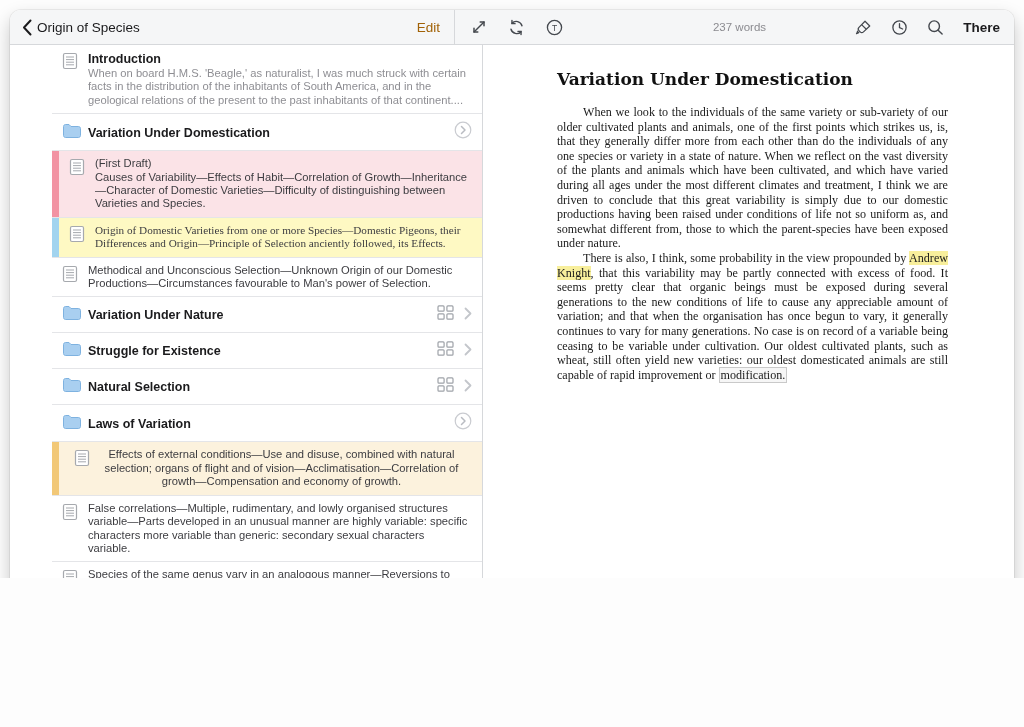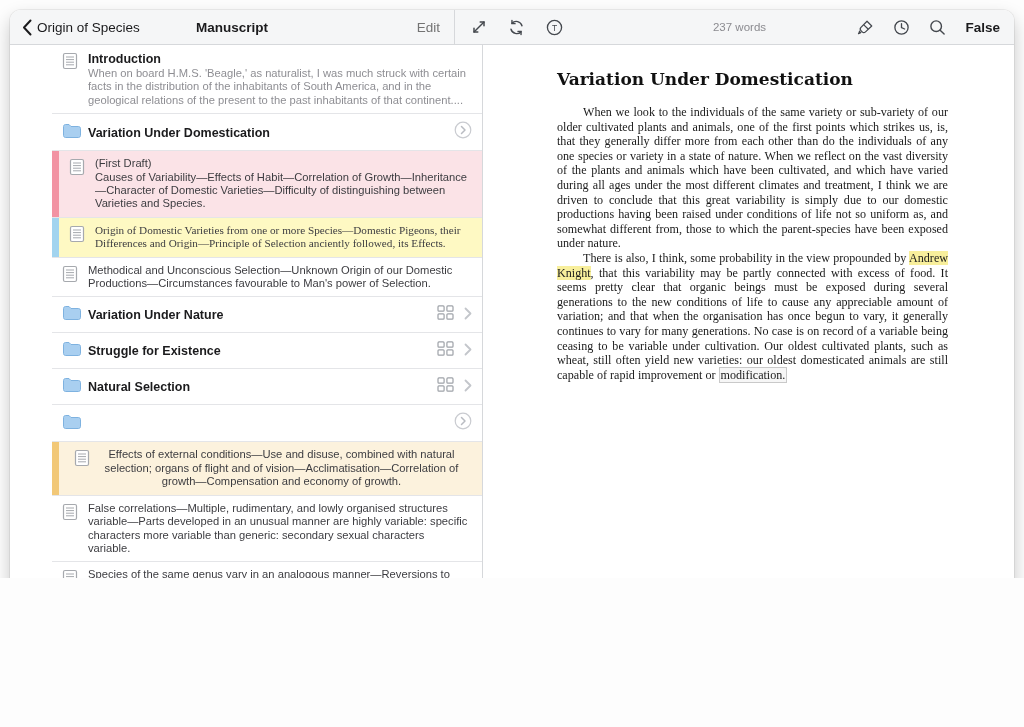--- a/index.html
+++ b/index.html
@@ -9,21 +9,21 @@
     position:absolute; left:10px; top:10px; width:1004px; height:702px;
     background:#ffffff; border-radius:11px; overflow:hidden;
     box-shadow:0 0 0 1px rgba(0,0,0,0.06), 0 8px 18px rgba(0,0,0,0.22);
   }
   
   .navbar { display:flex; height:35px; background:#f5f6f7; border-bottom:1px solid #d6d8db; }
   .nav-left { position:relative; width:445px; flex:0 0 445px; display:flex; align-items:center; border-right:1px solid #d6d8db; }
   .back-btn { display:flex; align-items:center; gap:5px; margin-left:12px; cursor:default; }
   .back-label { font-size:13.5px; color:#1b1b1d; }
   .nav-title { position:absolute; left:0; right:0; text-align:center; font-size:13.5px; font-weight:bold; color:#1b1b1d; pointer-events:none; }
-  .edit-btn { margin-left:auto; margin-right:14px; font-size:13.5px; color:#737373; z-index:2; }
+  .edit-btn { margin-left:auto; margin-right:14px; font-size:13.5px; color:#a16207; z-index:2; }
   .nav-right { flex:1; display:flex; align-items:center; }
   .nav-icongroup { display:flex; align-items:center; gap:21px; }
   .nav-icongroup.left { margin-left:16px; }
   .nav-icongroup.right { margin-left:auto; gap:19px; margin-right:14px; }
   .word-count { position:absolute; left:455px; right:0; text-align:center; font-size:11.5px; color:#8b8b90; pointer-events:none; }
   .done-btn { font-size:13.5px; font-weight:bold; color:#1b1b1d; }
   .nav-icon { display:inline-flex; align-items:center; }
 
   
   .content { display:flex; height:625px;padding-left:28px; }
@@ -85,21 +85,20 @@
   <div class="navbar">
     <div class="nav-left">
       <div class="back-btn">
         <span class="nav-icon">
           <svg width="10" height="17" viewBox="0 0 10 17">
                 <path d="M8.5 1.5 L2 8.5 L8.5 15.5" fill="none" stroke="#1b1b1d" stroke-width="2" stroke-linecap="round" stroke-linejoin="round"></path>
               </svg>
         </span>
         <span class="back-label">Origin of Species</span>
       </div>
-      <div class="nav-title">Manuscript</div>
       <div class="edit-btn">Edit</div>
     </div>
     <div class="nav-right">
       <div class="nav-icongroup left">
         <span class="nav-icon">
           <svg width="16" height="16" viewBox="0 0 16 16" fill="none" stroke="#44484e" stroke-width="1.5" stroke-linecap="round" stroke-linejoin="round">
                 <path d="M3 13 L13 3"></path>
                 <path d="M9.2 3 H13 V6.8"></path>
                 <path d="M6.8 13 H3 V9.2"></path>
               </svg>
@@ -133,21 +132,21 @@
                 <circle cx="9" cy="9" r="7"></circle>
                 <path d="M9 5 L9 9 L12.3 10.6"></path>
               </svg>
         </span>
         <span class="nav-icon">
           <svg width="17" height="17" viewBox="0 0 18 18" fill="none" stroke="#44484e" stroke-width="1.5" stroke-linecap="round">
                 <circle cx="7.6" cy="7.6" r="5.6"></circle>
                 <path d="M11.8 11.8 L16 16"></path>
               </svg>
         </span>
-        <span class="done-btn">False</span>
+        <span class="done-btn">There</span>
       </div>
     </div>
   </div>
 
   <div class="content">
 
     <div class="sidebar">
 
       <div class="row">
         <span class="icon-col">
@@ -317,20 +316,23 @@
           </span>
         </div>
       </div>
 
       <div class="row folder">
         <span class="icon-col">
           <svg width="20" height="16" viewBox="0 0 20 16">
                 <path d="M1.5 3.5 C1.5 2.4 2.4 1.5 3.5 1.5 H7 L9 3.5 H16.5 C17.6 3.5 18.5 4.4 18.5 5.5 V12.5 C18.5 13.6 17.6 14.5 16.5 14.5 H3.5 C2.4 14.5 1.5 13.6 1.5 12.5 Z" fill="#a9cff0" stroke="#7eb2e0" stroke-width="1"></path>
               </svg>
         </span>
+        <div class="texts">
+              <div class="row-title">Laws of Variation</div>
+            </div>
         <div class="accessory">
           <span>
             <svg width="18" height="18" viewBox="0 0 18 18" fill="none">
                   <circle cx="9" cy="9" r="7.8" stroke="#c9cbd0" stroke-width="1.2"></circle>
                   <path d="M7.5 5.5 L11 9 L7.5 12.5" stroke="#b9bcc2" stroke-width="1.5" stroke-linecap="round" stroke-linejoin="round"></path>
                 </svg>
           </span>
         </div>
       </div>
 

